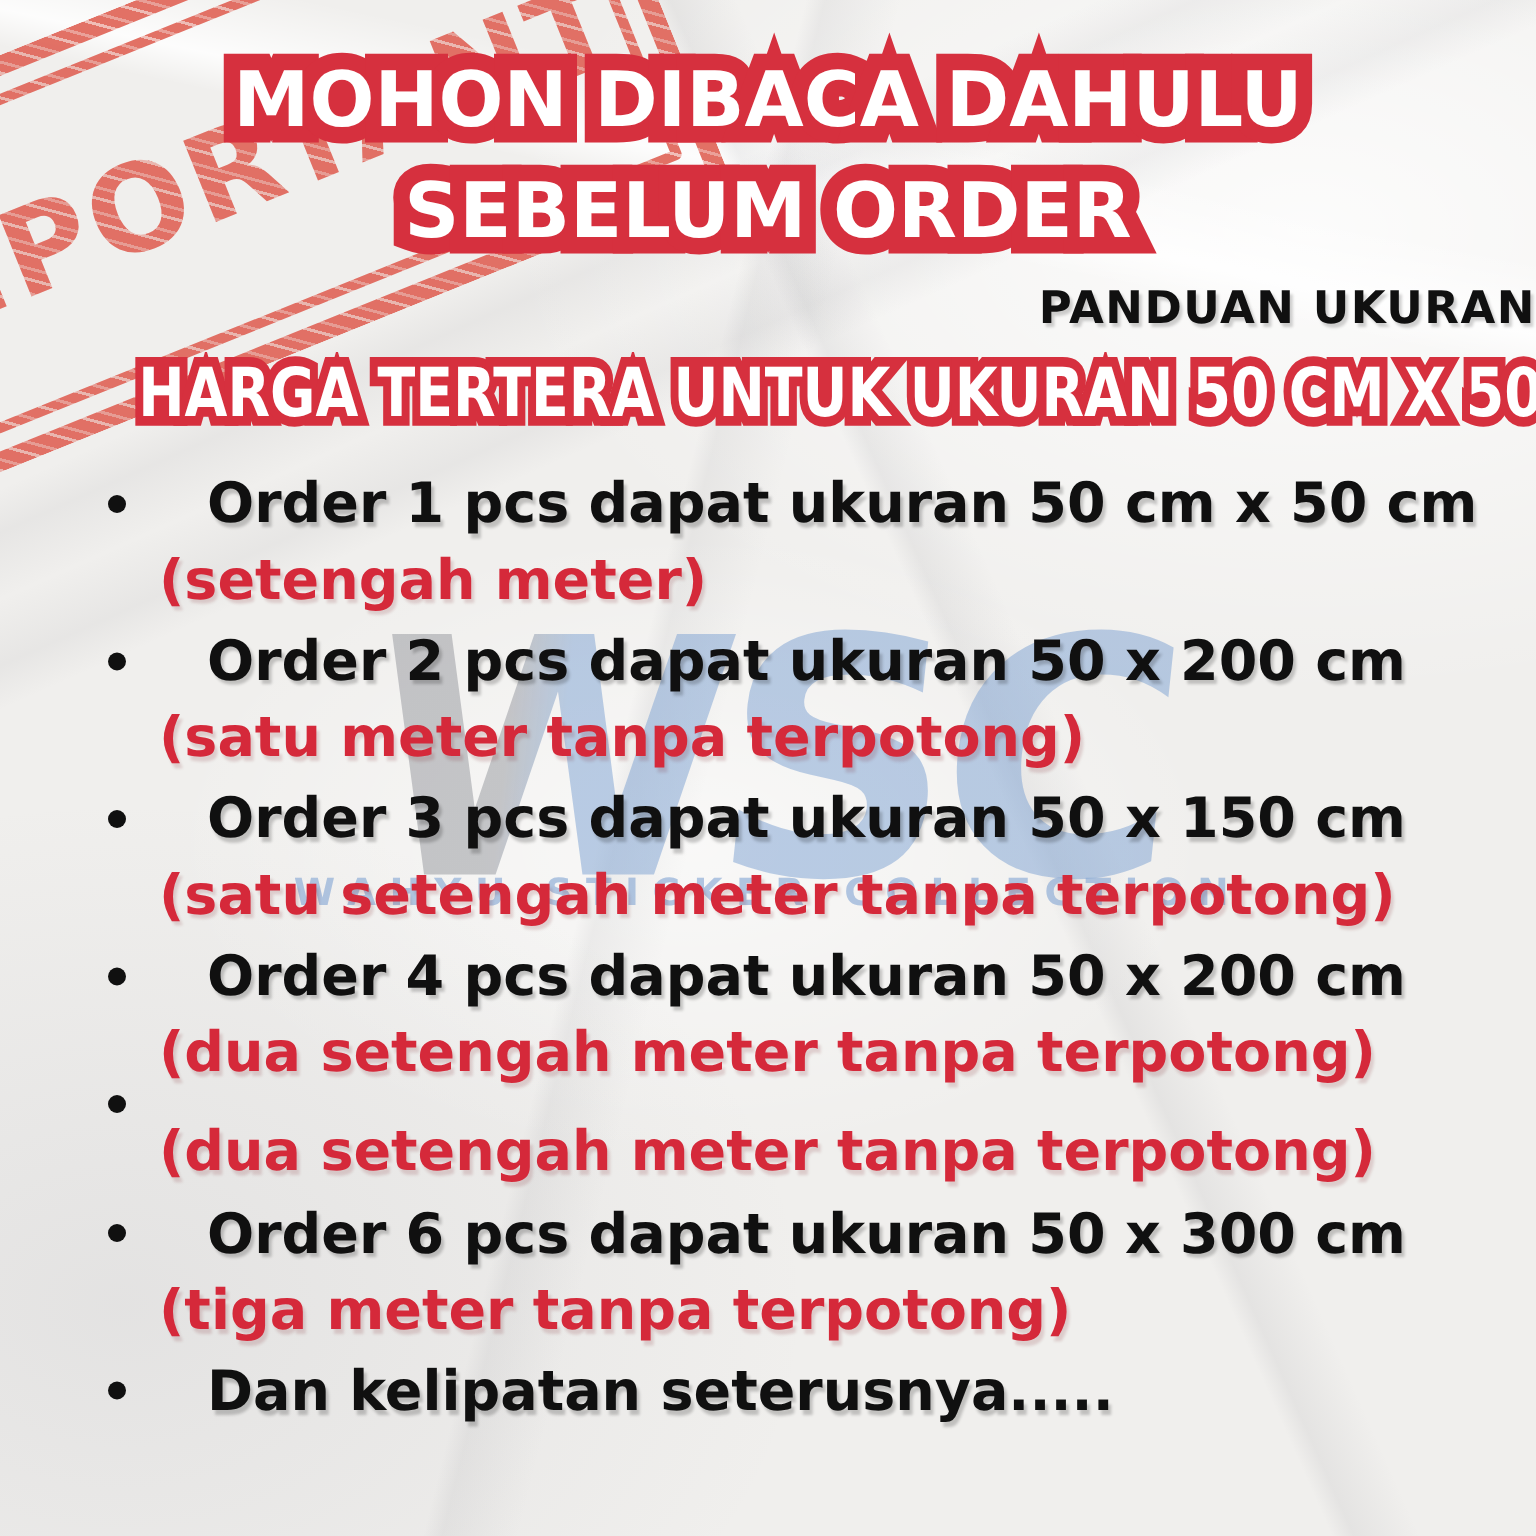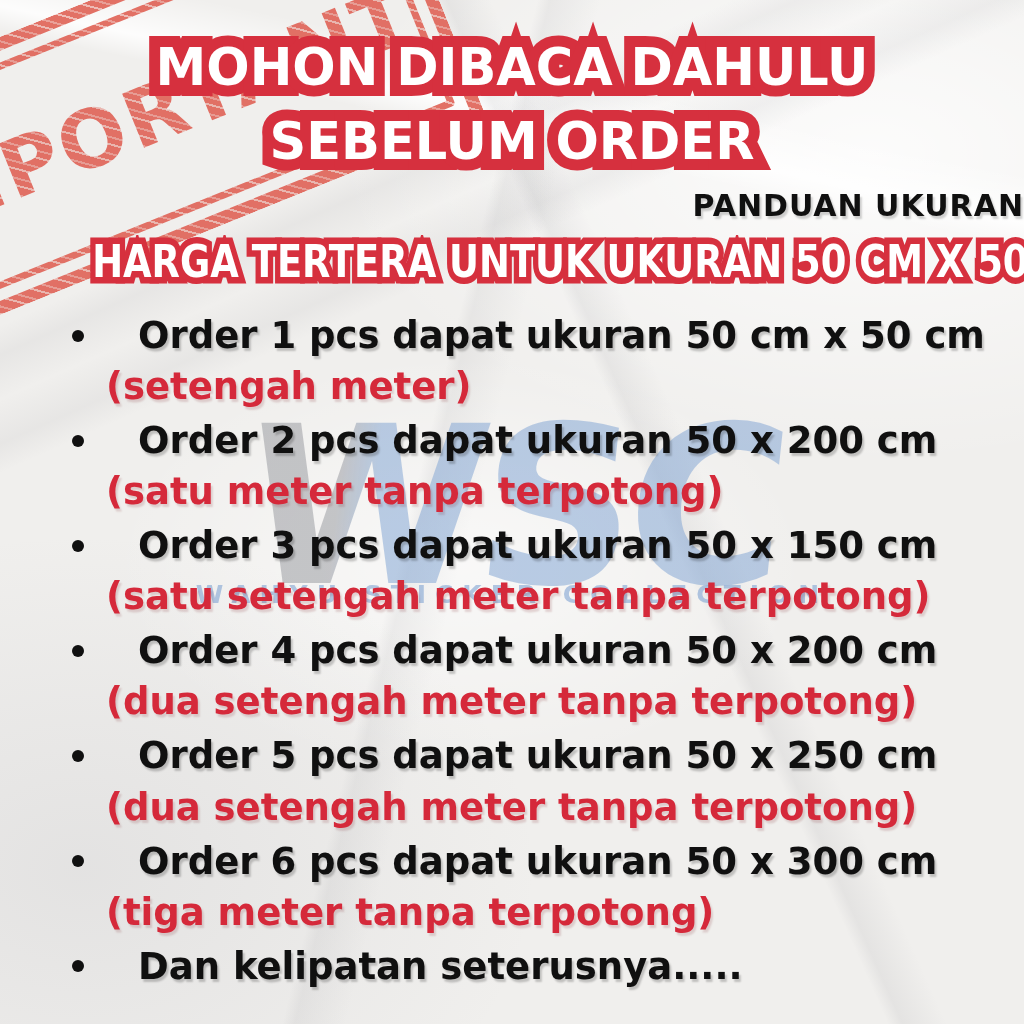--- a/index.html
+++ b/index.html
@@ -148,21 +148,20 @@
       <li class="item">
         <div class="row main">
             <span class="dot"></span>
             <span>Order 4 pcs dapat ukuran 50 x 200 cm</span>
           </div>
         <div class="note">(dua setengah meter tanpa terpotong)</div>
       </li>
       <li class="item">
         <div class="row main">
             <span class="dot"></span>
-            <span>Order 5 pcs dapat ukuran 50 x 250 cm</span>
           </div>
         <div class="note">(dua setengah meter tanpa terpotong)</div>
       </li>
       <li class="item">
         <div class="row main">
             <span class="dot"></span>
             <span>Order 6 pcs dapat ukuran 50 x 300 cm</span>
           </div>
         <div class="note">(tiga meter tanpa terpotong)</div>
       </li>

